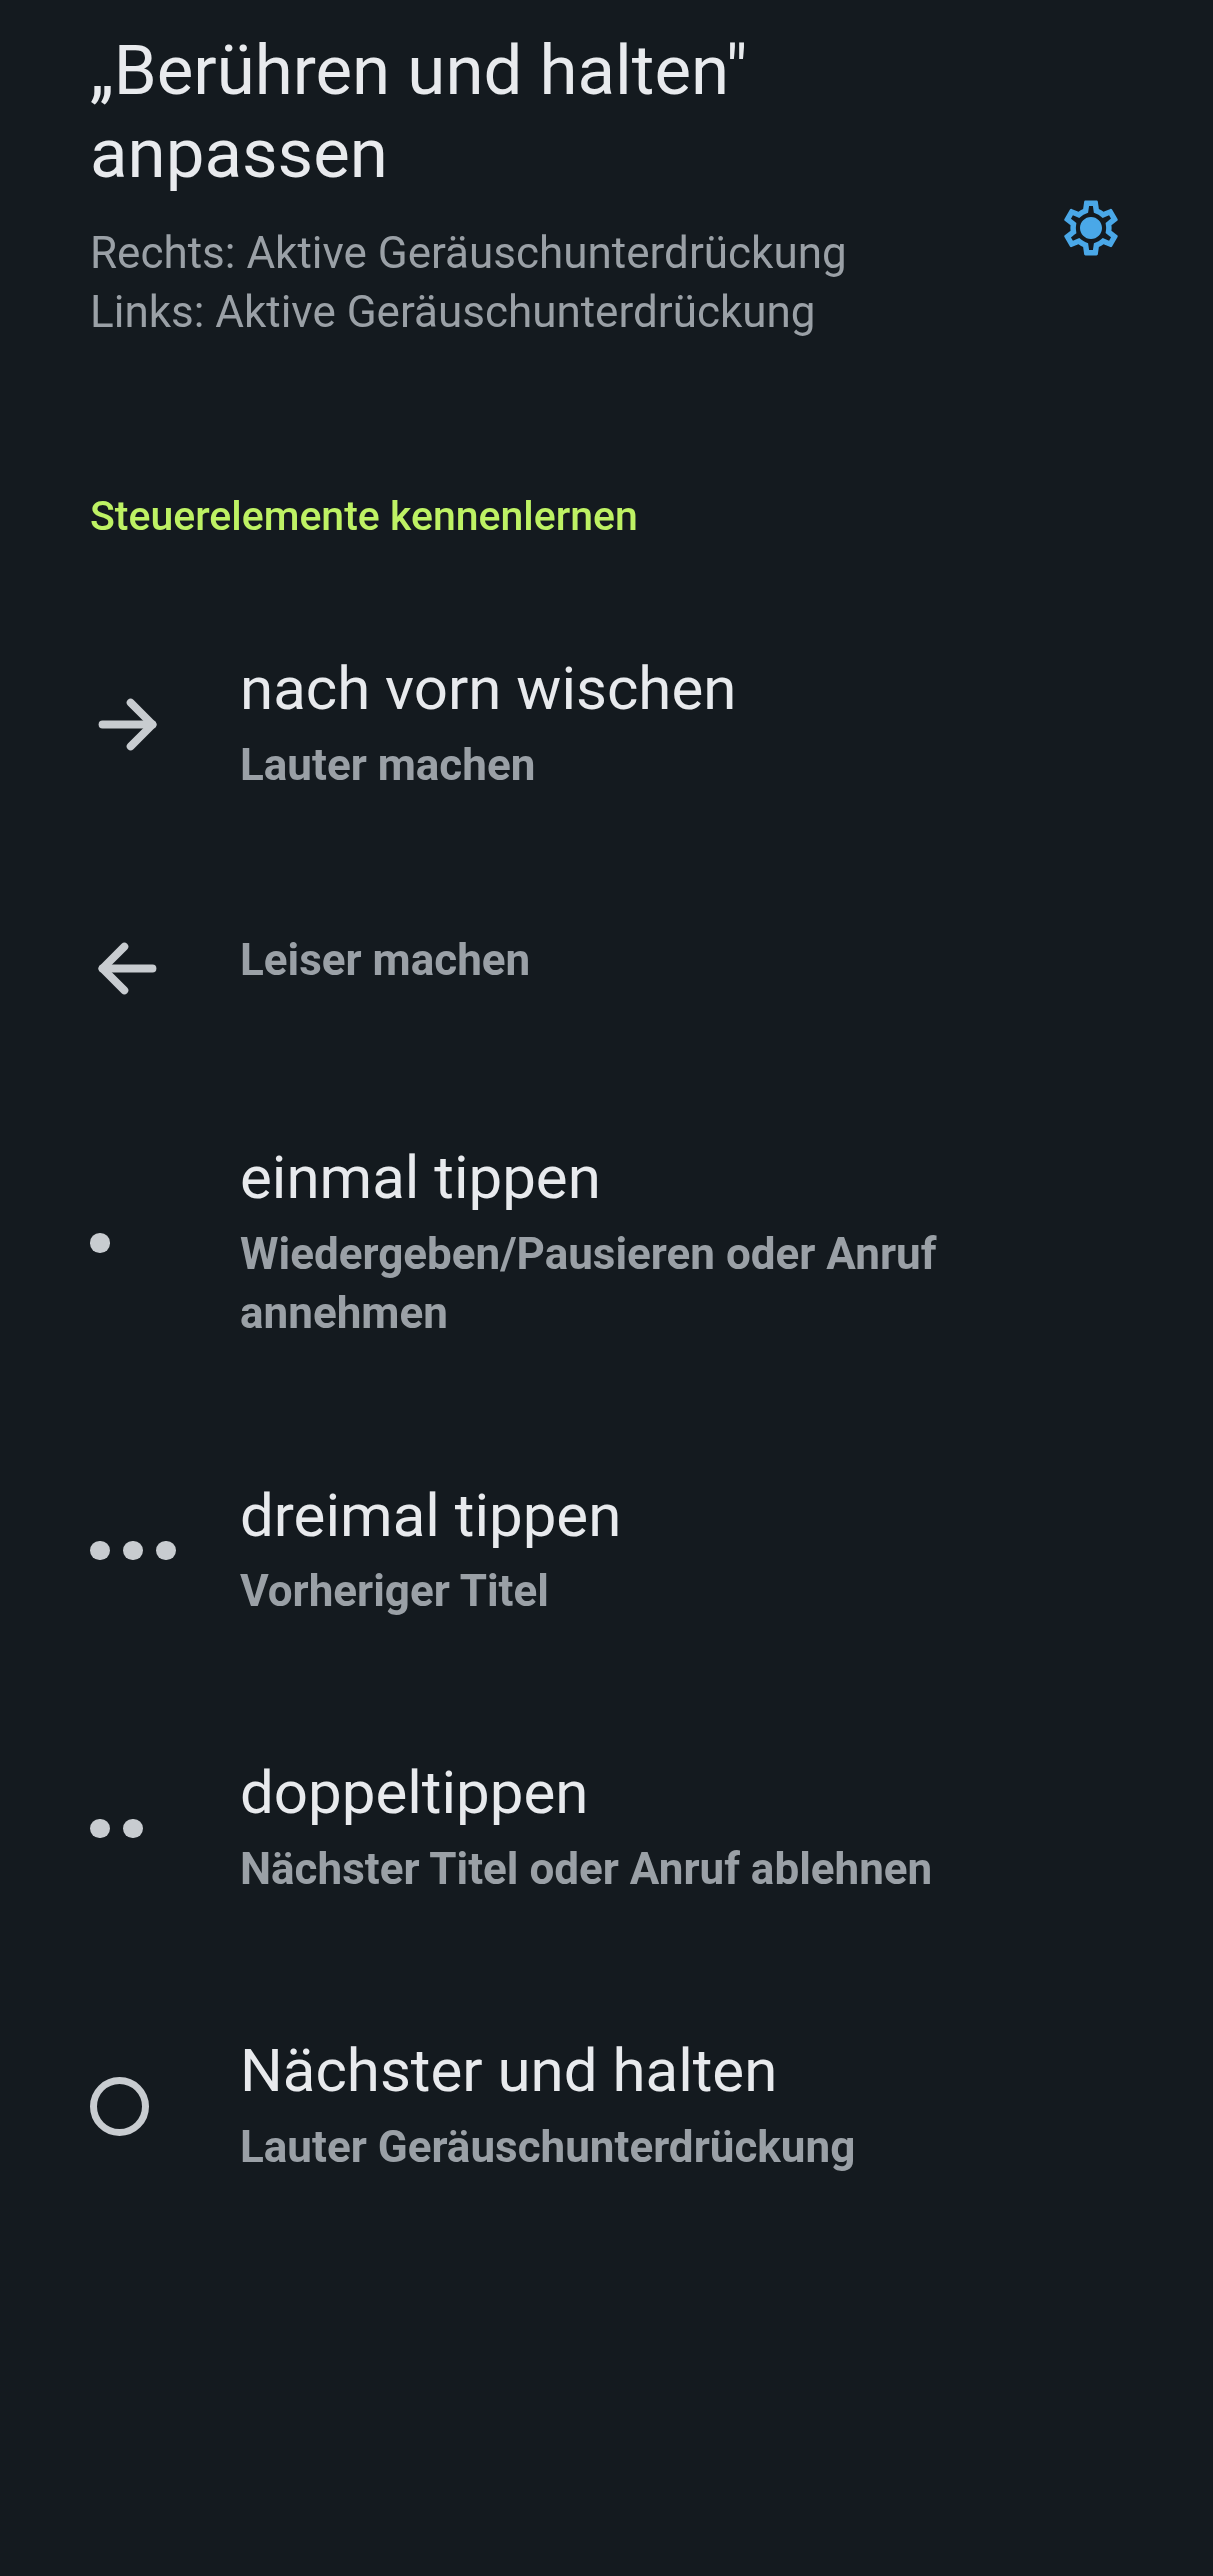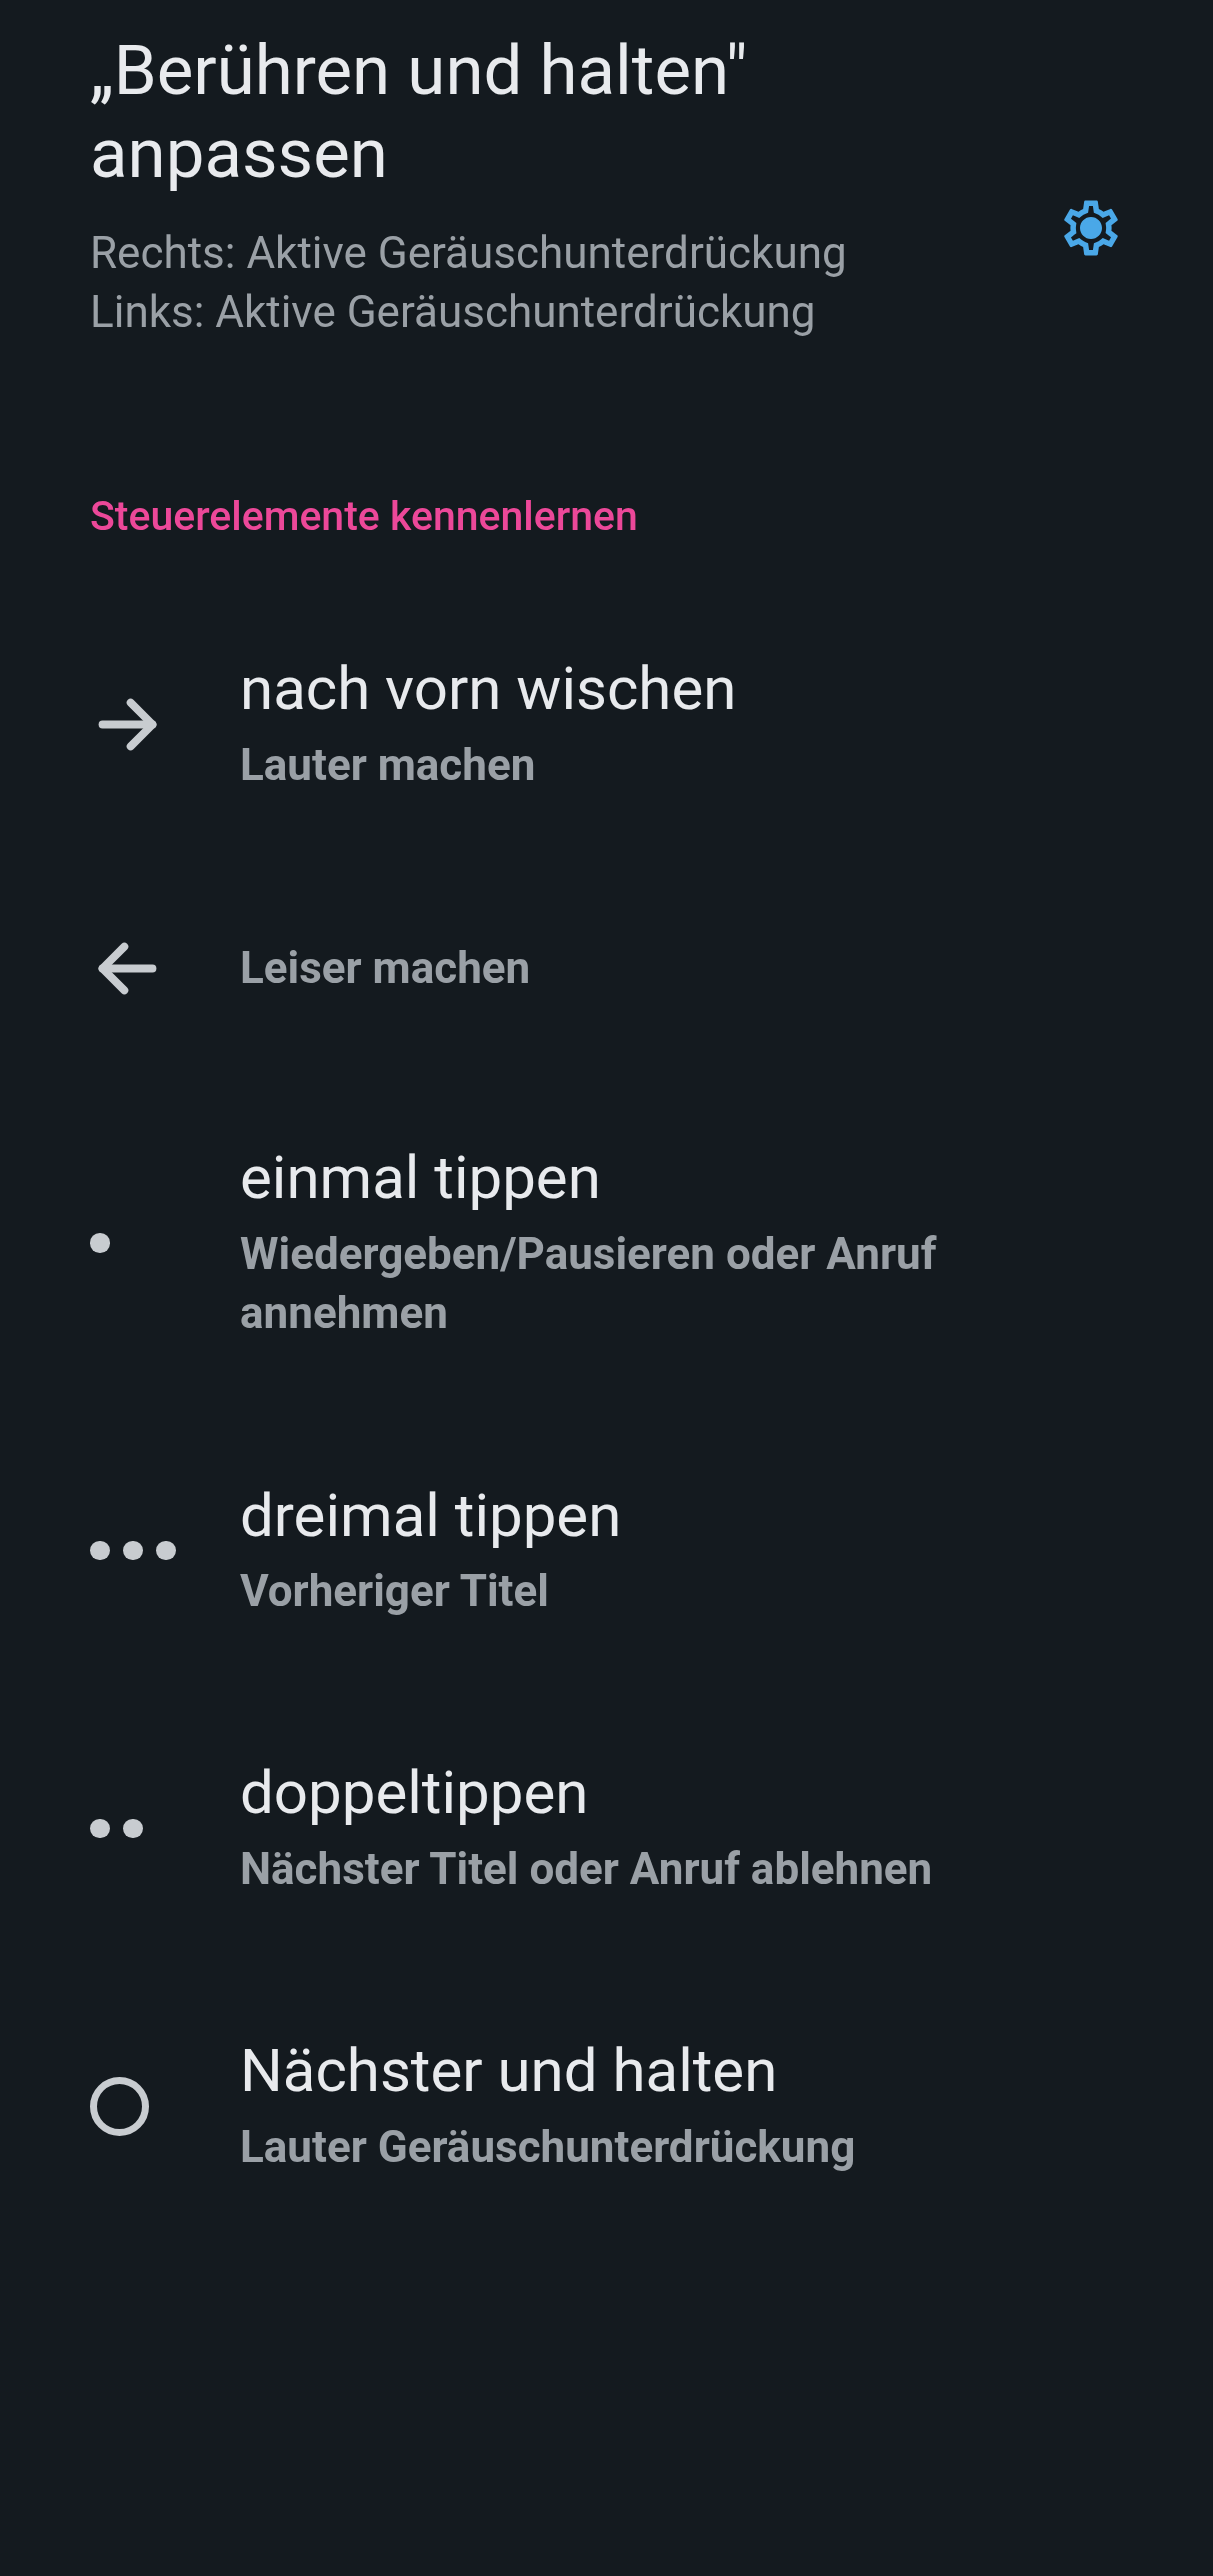--- a/index.html
+++ b/index.html
@@ -44,28 +44,27 @@
     }
     .gear-icon {
       width: 66px;
       height: 66px;
       color: #4aa8e8;
     }
     .section-header {
       padding: 120px 90px 45px 90px;
       font-size: 41px;
       font-weight: 500;
-      color: #ec4899;
+      color: #bef264;
     }
     .gesture-list {
       padding: 0 90px;
     }
     .gesture-item {
       display: flex;
-      align-items: center;
       padding: 68px 0;
     }
     .gesture-icon {
       width: 150px;
       display: flex;
       align-items: center;
       justify-content: flex-start;
       flex-shrink: 0;
     }
     .gesture-icon svg {

